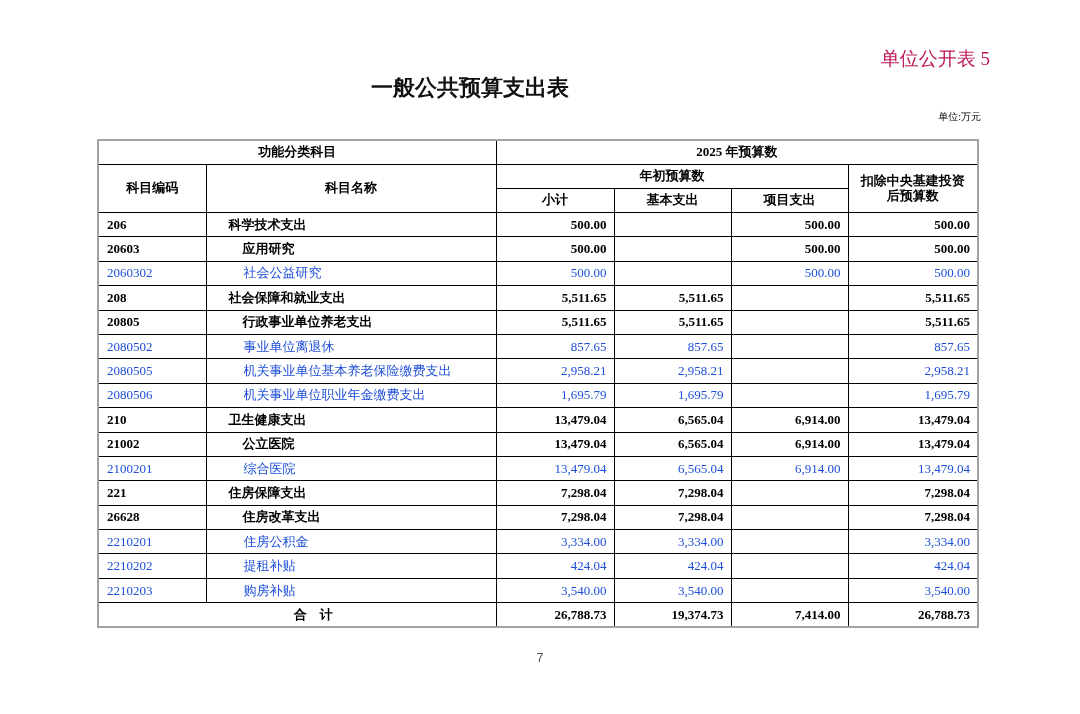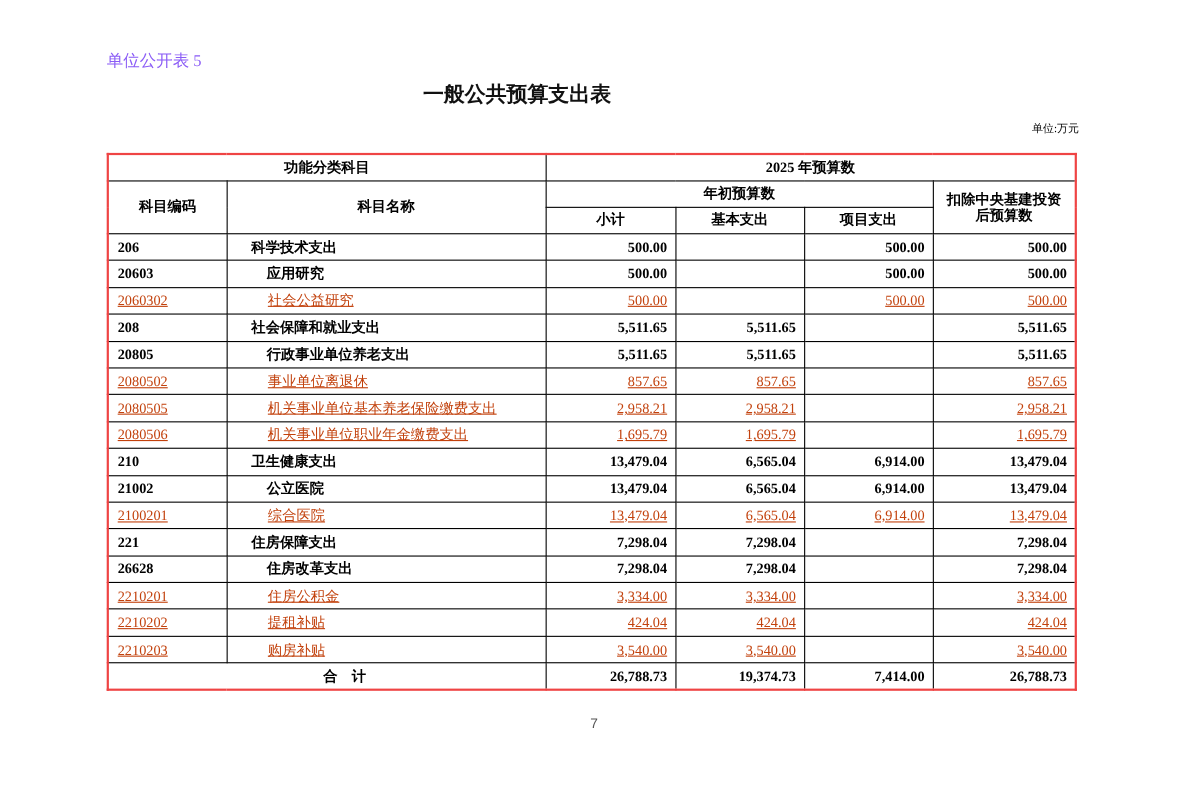--- a/index.html
+++ b/index.html
@@ -3,53 +3,53 @@
 <meta charset="utf-8">
 <style>
   html, body { margin:0; padding:0; }
   body {
     width:1080px; height:714px; background:#ffffff; position:relative;
     font-family:"Liberation Serif","DejaVu Serif",serif; color:#000;
     overflow:hidden;
   }
   .doc-label {
     position:absolute; top:46px; left:97px; width:893px;
-    font-size:15px; color:#8b5cf6;
+    text-align:right; font-size:19px; color:#be185d;
   }
   .title {
     position:absolute; top:73px; left:0; width:940px; margin:0;
     text-align:center; font-family:"Liberation Sans","DejaVu Sans",sans-serif;
-    font-size:19px; font-weight:bold; color:#111;
+    font-size:22px; font-weight:bold; color:#111;
   }
   .unit-note {
     position:absolute; top:110px; left:97px; width:884px;
     text-align:right; font-size:10px; color:#000;
   }
   table.budget {
     position:absolute; top:139px; left:97px; width:880px;
     border-collapse:collapse; table-layout:fixed;
-    border:2px solid #ef4444;
+    border:2px solid #a3a3a3;
   }
   table.budget th, table.budget td {
     border:1px solid #000; font-size:13px; padding:0;
     overflow:hidden; vertical-align:middle;
   }
   thead th {
     font-weight:bold; text-align:center; height:23px; line-height:1.15;
   }
   th.excl-head { white-space:pre-line; font-size:12.5px; }
   tbody tr { height:24.4px; }
   tbody td.code { text-align:left; padding-left:8px; }
   tbody td.name { text-align:left; }
   tbody td.name.lvl1 { padding-left:22px; }
   tbody td.name.lvl2 { padding-left:36px; }
   tbody td.name.lvl3 { padding-left:37px; }
   tbody td.num { text-align:right; padding-right:7px; }
   tbody tr.bold td { font-weight:bold; color:#000;margin-top:26px; }
-  tbody tr.normal td { font-weight:normal; color:#c2410c;text-decoration:underline; }
+  tbody tr.normal td { font-weight:normal; color:#1d4ed8; }
   tbody td.total-label { text-align:center; font-weight:bold;padding-left:32px; }
   .page-number {
     position:absolute; top:651px; left:0; width:1080px; text-align:center;
     font-size:12.5px; color:#555;
     font-family:"Liberation Sans","DejaVu Sans",sans-serif;
   }
 </style>
 </head>
 <body>
 

